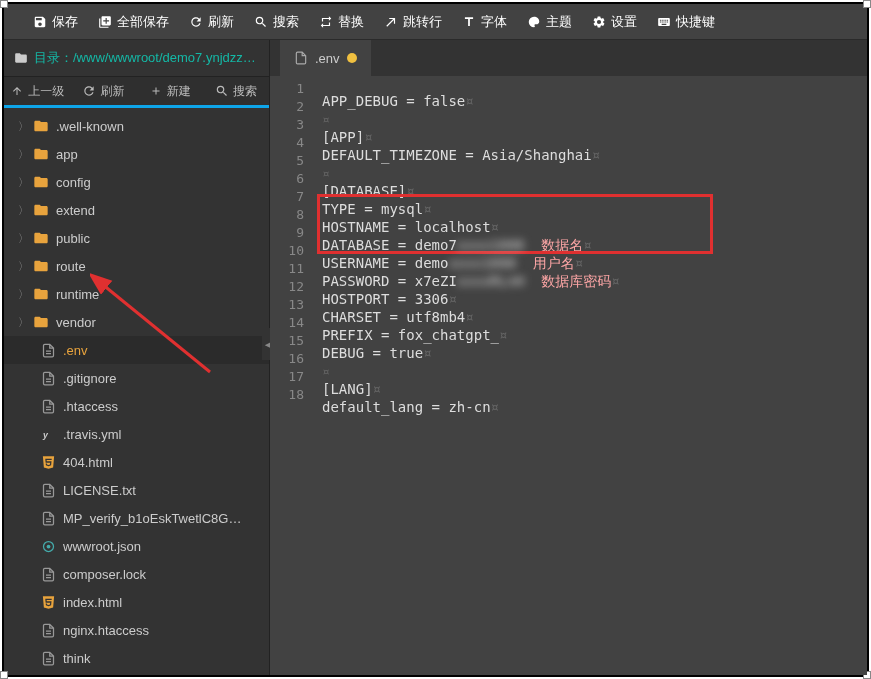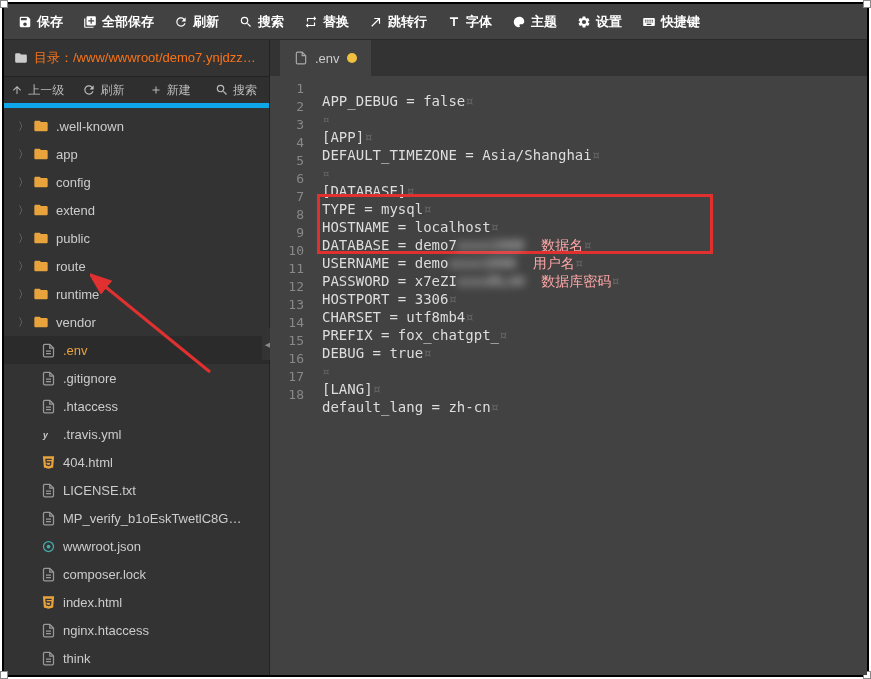--- a/index.html
+++ b/index.html
@@ -4,29 +4,29 @@
 <style>
 * { margin: 0; padding: 0; box-sizing: border-box; }
 body { font-family: "Microsoft YaHei", Arial, sans-serif; background: #fff; width: 871px; height: 679px; overflow: hidden; }
 .frame { border: 2px solid #000; width: 867px; height: 675px; margin: 2px; position: relative; background: #424242; }
 .corner { position: absolute; width: 8px; height: 8px; background: #fff; border: 1px solid #888; }
 .corner.tl { top: -4px; left: -4px; }
 .corner.tr { top: -4px; right: -4px; }
 .corner.bl { bottom: -4px; left: -4px; }
 .corner.br { bottom: -4px; right: -4px; }
 
-.toolbar { display: flex; background: #424242; height: 36px; align-items: center; padding: 0 4px; border-bottom: 1px solid #2a2a2a; font-weight: bold; }
+.toolbar { display: flex; background: #424242; height: 36px; align-items: center; padding: 0 19px; border-bottom: 1px solid #2a2a2a; }
 .toolbar-btn { display: flex; align-items: center; color: #fff; font-size: 13px; padding: 0 10px; height: 36px; cursor: pointer; gap: 5px; white-space: nowrap; }
 .ticon { width: 14px; height: 14px; display: inline-flex; align-items: center; justify-content: center; }
 
 .main { display: flex; height: calc(100% - 36px); }
 .sidebar { width: 266px; background: #333; display: flex; flex-direction: column; border-right: 1px solid #222; }
-.breadcrumb { height: 36px; display: flex; align-items: center; padding: 0 10px; color: #f97316; font-size: 13px; background: #333; }
+.breadcrumb { height: 36px; display: flex; align-items: center; padding: 0 10px; color: #14b8a6; font-size: 13px; background: #333; }
 .breadcrumb-text { overflow: hidden; text-overflow: ellipsis; white-space: nowrap; flex: 1; }
-.subbar { height: 32px; display: flex; align-items: center; background: #2f2f2f; border-top: 1px solid #222; border-bottom: 5px solid #0ea5e9; }
+.subbar { height: 32px; display: flex; align-items: center; background: #2f2f2f; border-top: 1px solid #222; border-bottom: 3px solid #0ea5e9; }
 .subbar-btn { flex: 1; display: flex; align-items: center; justify-content: center; gap: 4px; color: #bbb; font-size: 12px; height: 100%; cursor: pointer; }
 
 .tree { flex: 1; overflow-y: auto; padding-top: 4px; }
 .tree-item { display: flex; align-items: center; height: 28px; padding-left: 14px; color: #ccc; font-size: 13px; cursor: pointer; gap: 7px; }
 .tree-item.active { background: #2b2b2b; color: #e8a33d; }
 .tree-item .caret { width: 8px; color: #888; font-size: 11px; }
 .tree-item.nocaret { padding-left: 36px; }
 .ficon { width: 16px; height: 16px; display: inline-flex; align-items: center; justify-content: center; flex-shrink: 0; }
 .folder-ic { fill: #e8a33d; }
 .file-ic { stroke: #999; fill: none; }

